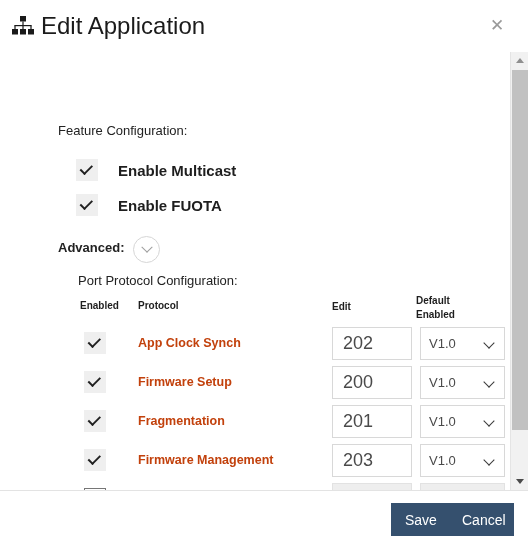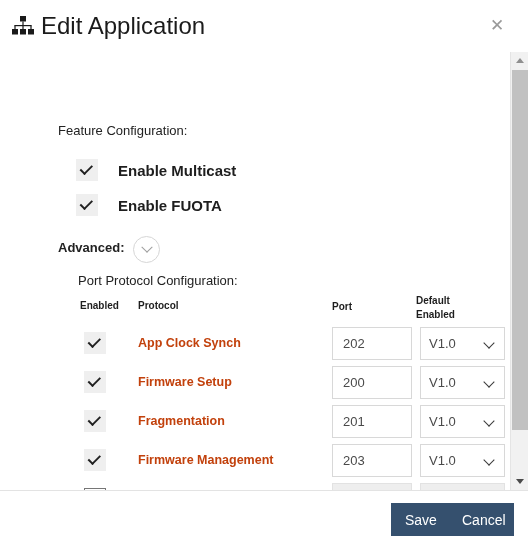--- a/index.html
+++ b/index.html
@@ -197,21 +197,21 @@
     color: #c2410c;
     white-space: nowrap;
   }
   .prow .port-input {
     position: absolute;
     left: 332px; top: 3px;
     width: 80px; height: 33px;
     border: 1px solid #d8d8d8;
     background: #ffffff;
     font-family: "Liberation Sans", sans-serif;
-    font-size: 13px;
+    font-size: 18px;
     color: #4a4a4a;
     padding: 0 10px;
     outline: none;
   }
   .prow .port-input.disabled {
     background: #eeeeee;
     color: #b2b2b2;
     border-color: #e2e2e2;
   }
   .prow .ver-select {
@@ -350,21 +350,21 @@
     <div class="label-strong" id="advanced-label">Advanced:</div>
     <div class="adv-toggle">
       <span class="chev"></span>
     </div>
 
     <div class="label-strong" id="port-proto-label">Port Protocol Configuration:</div>
 
     <div class="tbl">
       <div class="th" id="th-enabled">Enabled</div>
       <div class="th" id="th-protocol">Protocol</div>
-      <div class="th" id="th-port">Port</div>
+      <div class="th" id="th-port">Edit</div>
       <div class="th" id="th-version">
         <div>Default</div>
         <div>Enabled</div>
       </div>
 
       <div id="rows-host">
           <div class="prow" style="top: 272px;">
             <span class="cb checked">
               <span class="tick"></span>
             </span>

